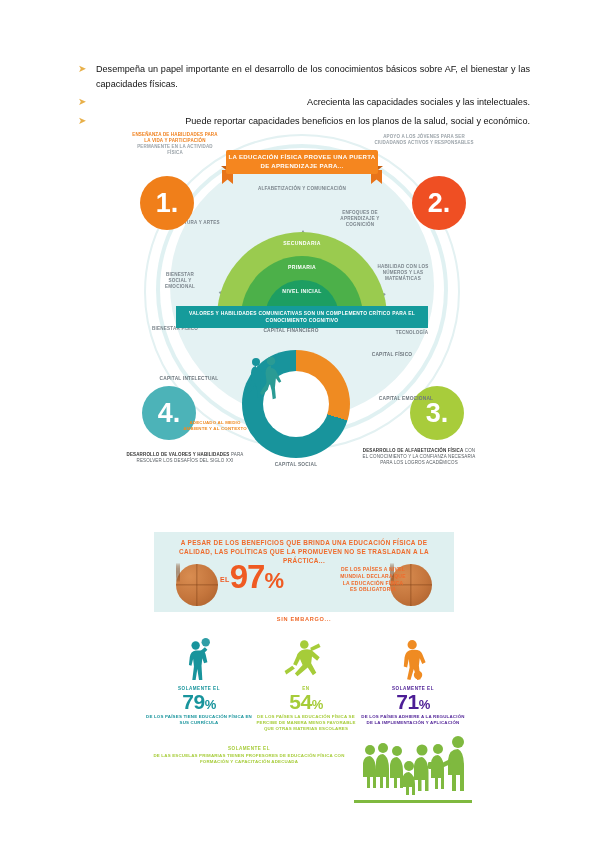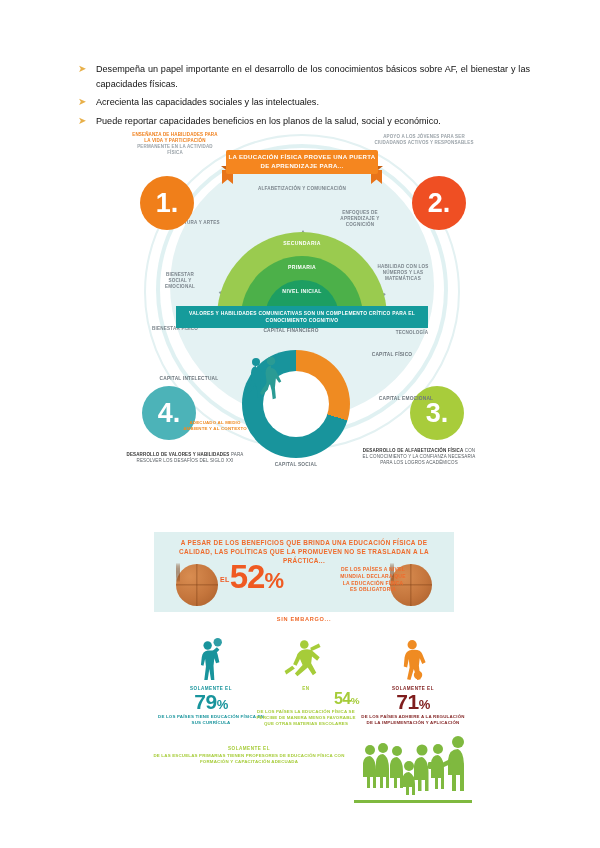--- a/index.html
+++ b/index.html
@@ -16,21 +16,21 @@
   .bullets { position:absolute; left:78px; top:62px; width:452px; }
   .bullet-row { display:flex; align-items:flex-start; margin-bottom:4px; }
   .bullet-mark {
     color:#e8b04a; font-size:10px; line-height:13px; width:18px;
     flex:0 0 18px; font-family:"DejaVu Sans", sans-serif;
   }
   .bullet-text {
     font-size:9.1px; line-height:14.6px; color:#111;
     text-align:justify; flex:1 1 auto;
   }
-  .bullet-text.nojust { text-align:left; }
+  .bullet-text.nojust { text-align:right; }
 
   
   .info { position:absolute; left:126px; top:132px; width:352px; height:706px; }
 
   
   .wheel { position:relative; width:352px; height:348px; }
 
   .halo {
     position:absolute; left:44px; top:22px; width:264px; height:264px;
     border-radius:50%; background:#e4f2f3;
@@ -199,31 +199,31 @@
     text-align:center; letter-spacing:.25px;
   }
   .sinembargo {
     position:absolute; left:0; top:84px; width:300px; text-align:center;
     color:#ef6a2b; font-size:5.6px; font-weight:bold; letter-spacing:.7px;
   }
 
   
   .cols { position:absolute; left:20px; top:498px; width:320px; height:125px; }
   .col { position:absolute; width:106px; text-align:center; }
-  .colA { left:12px; }
+  .colA { left:0px; }
   .colB { left:107px; }
   .colC { left:214px; }
   .figbox { height:52px; display:flex; align-items:flex-end; justify-content:center; }
   .smalltop { font-size:4.6px; font-weight:bold; letter-spacing:.5px; margin-top:4px; }
   .bignum { font-weight:bold; line-height:1; letter-spacing:-.5px; }
   .bignum .pc { font-size:.62em; }
   .caption { font-size:4.4px; font-weight:bold; line-height:6.1px; letter-spacing:.2px; margin-top:2px; }
   .teal { color:#18949c; }
   .lime { color:#a6cc39; }
-  .orng { color:#7f1d1d; }
+  .orng { color:#4c1d95; }
 
   
   .last { position:absolute; left:18px; top:610px; width:210px; text-align:center; }
   .lastfig { position:absolute; left:228px; top:604px; width:118px; height:68px; }
   .groundline { position:absolute; left:228px; top:668px; width:118px; height:3px; background:#7fb93f; }
 
   svg { display:block; }
 </style>
 </head>
 <body>
@@ -338,21 +338,21 @@
       <div class="ball ballL">
         <span class="ln v"></span><span class="ln h"></span>
         <span class="cL"></span><span class="cR"></span>
       </div>
       <div class="ball ballR">
         <span class="ln v"></span><span class="ln h"></span>
         <span class="cL"></span><span class="cR"></span>
       </div>
 
       <div class="pct97">
-        <span class="el">EL</span><span class="num">52</span><span class="sign">%</span>
+        <span class="el">EL</span><span class="num">97</span><span class="sign">%</span>
       </div>
       <div class="stat97text">DE LOS PAÍSES A NIVEL MUNDIAL DECLARA QUE LA EDUCACIÓN FÍSICA ES OBLIGATORIA</div>
       <div class="sinembargo">SIN EMBARGO...</div>
     </div>
 
     <div class="cols">
 
       <div class="col colA">
         <div class="figbox">
           <svg viewBox="0 0 50 52" width="42" height="46" aria-hidden="true">
@@ -376,21 +376,21 @@
           <svg viewBox="0 0 56 52" width="48" height="46" aria-hidden="true">
             <g fill="#a6cc39">
               <circle cx="26" cy="9" r="5"></circle>
               <path d="M26 15 q-7 1 -9 8 l-4 9 4 2 4-8 3 7 -9 10 3 3 12-10 6 9 4-3 -6-11 1-8 6 5 3-4 -8-7 q-3-3 -10-2z"></path>
               <path d="M33 13 l10-5 2 4 -11 5z"></path>
               <path d="M12 34 l-9 6 2 4 10-7z"></path>
             </g>
           </svg>
         </div>
         <div class="smalltop lime">EN</div>
-        <div class="bignum lime" style="font-size:16px;text-align:right;">
+        <div class="bignum lime" style="font-size:21px;">
           <span>54</span><span class="pc">%</span>
         </div>
         <div class="caption lime">DE LOS PAÍSES LA EDUCACIÓN FÍSICA SE PERCIBE DE MANERA MENOS FAVORABLE QUE OTRAS MATERIAS ESCOLARES</div>
       </div>
 
       <div class="col colC">
         <div class="figbox">
           <svg viewBox="0 0 50 52" width="42" height="46" aria-hidden="true">
             <g fill="#ef8b22">
               <circle cx="24" cy="9" r="5.5"></circle>

